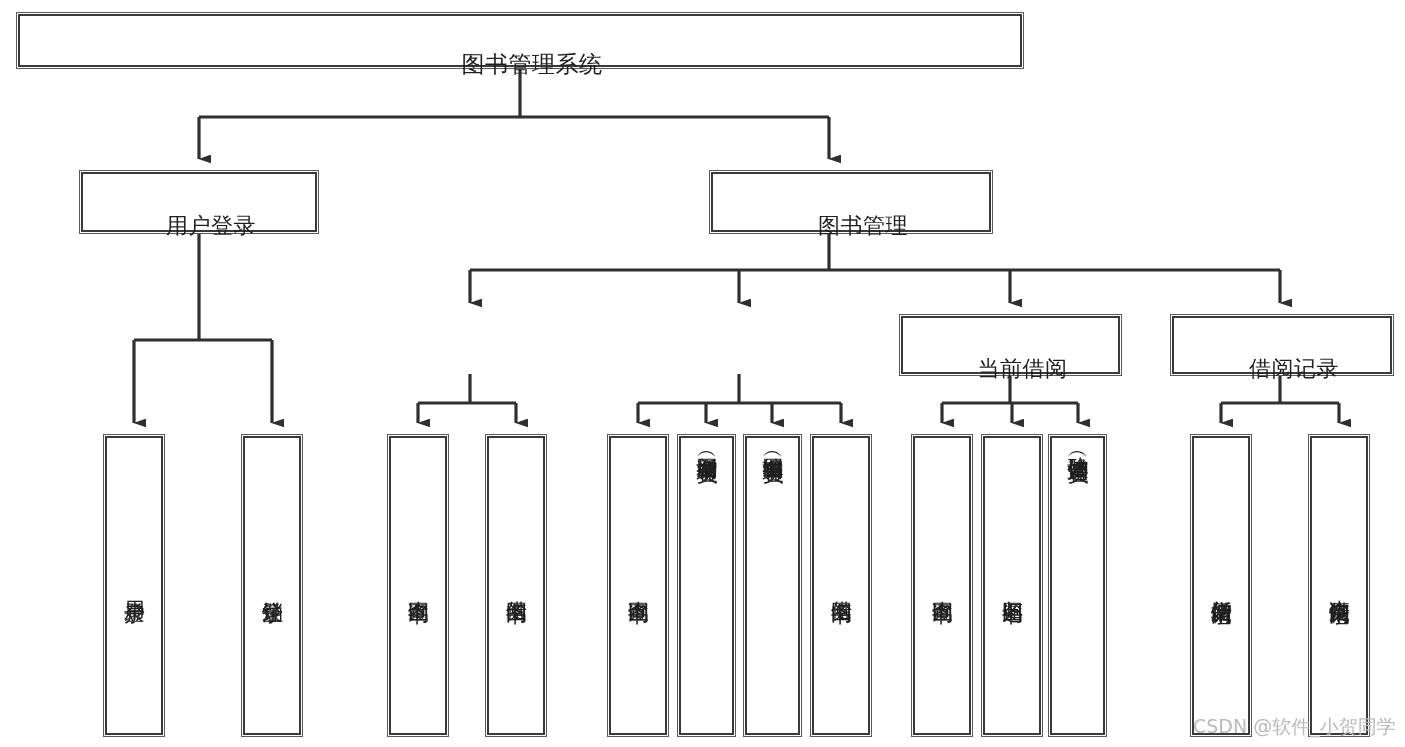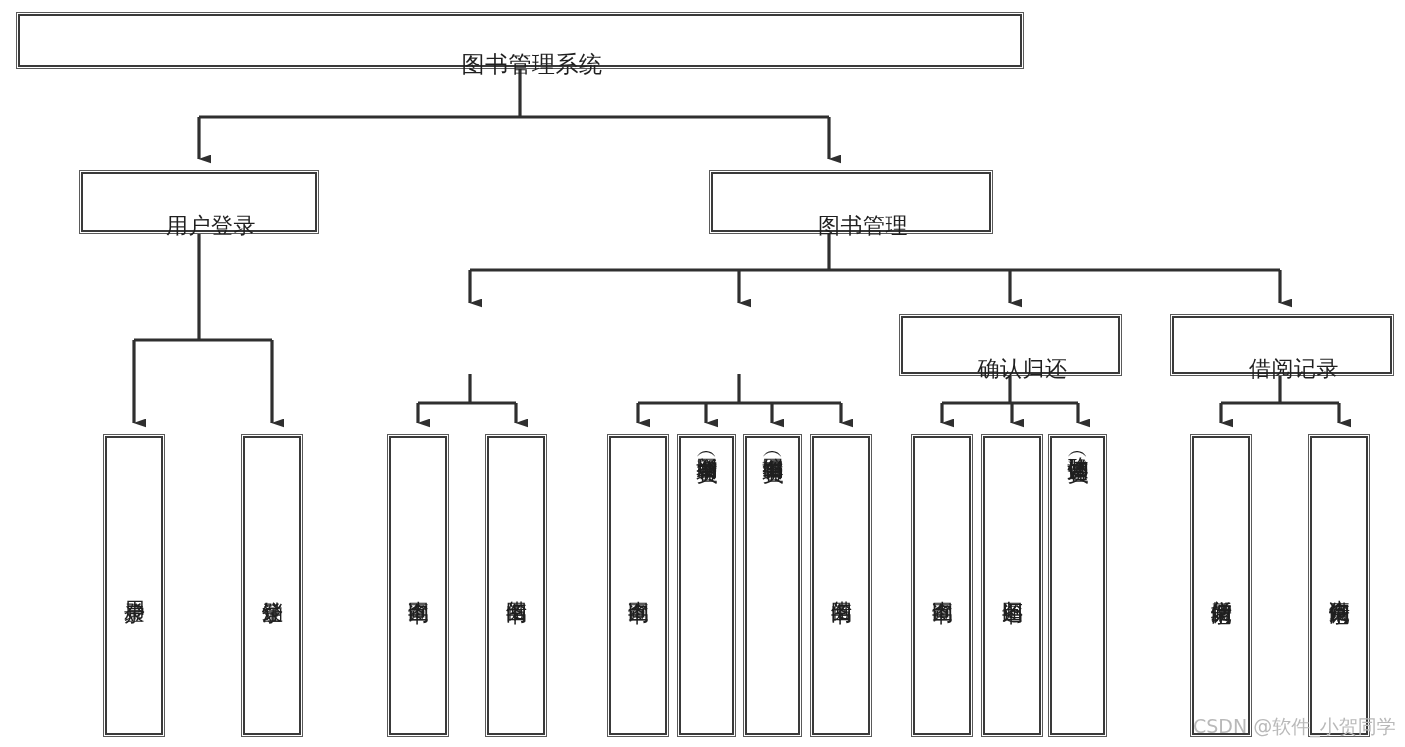--- a/index.html
+++ b/index.html
@@ -144,21 +144,21 @@
   </div>
 
   <div class="node-box" id="node-l2-0" style="left: 81px; top: 172px; width: 236px; height: 60px;">
     <span class="node-label-h">用户登录</span>
   </div>
   <div class="node-box" id="node-l2-1" style="left: 711px; top: 172px; width: 280px; height: 60px;">
     <span class="node-label-h">图书管理</span>
   </div>
 
   <div class="node-box" id="node-l3-2" style="left: 901px; top: 316px; width: 219px; height: 58px;">
-    <span class="node-label-h">确认归还</span>
+    <span class="node-label-h">当前借阅</span>
   </div>
   <div class="node-box" id="node-l3-3" style="left: 1172px; top: 316px; width: 220px; height: 58px;">
     <span class="node-label-h">借阅记录</span>
   </div>
 
   <div class="node-box" id="node-leaf-0" style="left: 105px; top: 436px; width: 58px; height: 299px;">
     <span class="node-label-v">用户登录</span>
   </div>
   <div class="node-box" id="node-leaf-1" style="left: 243px; top: 436px; width: 58px; height: 299px;">
     <span class="node-label-v">注销登录</span>

